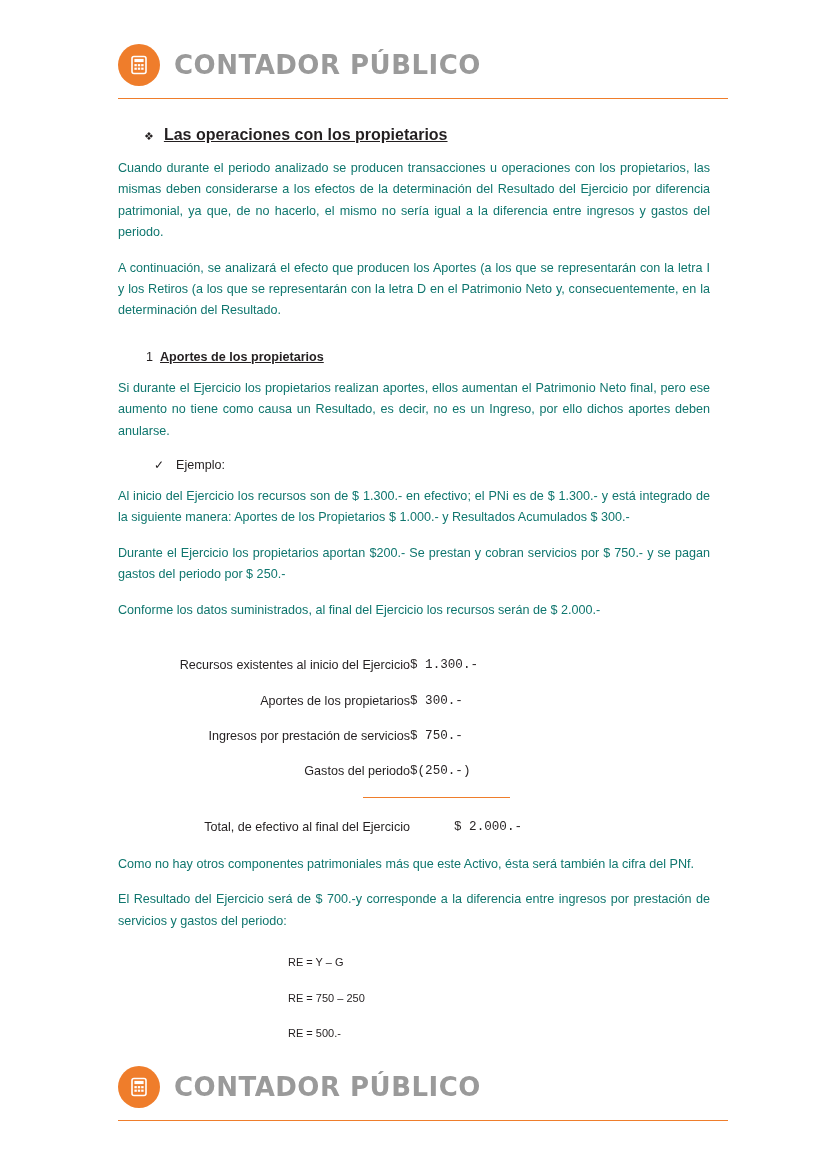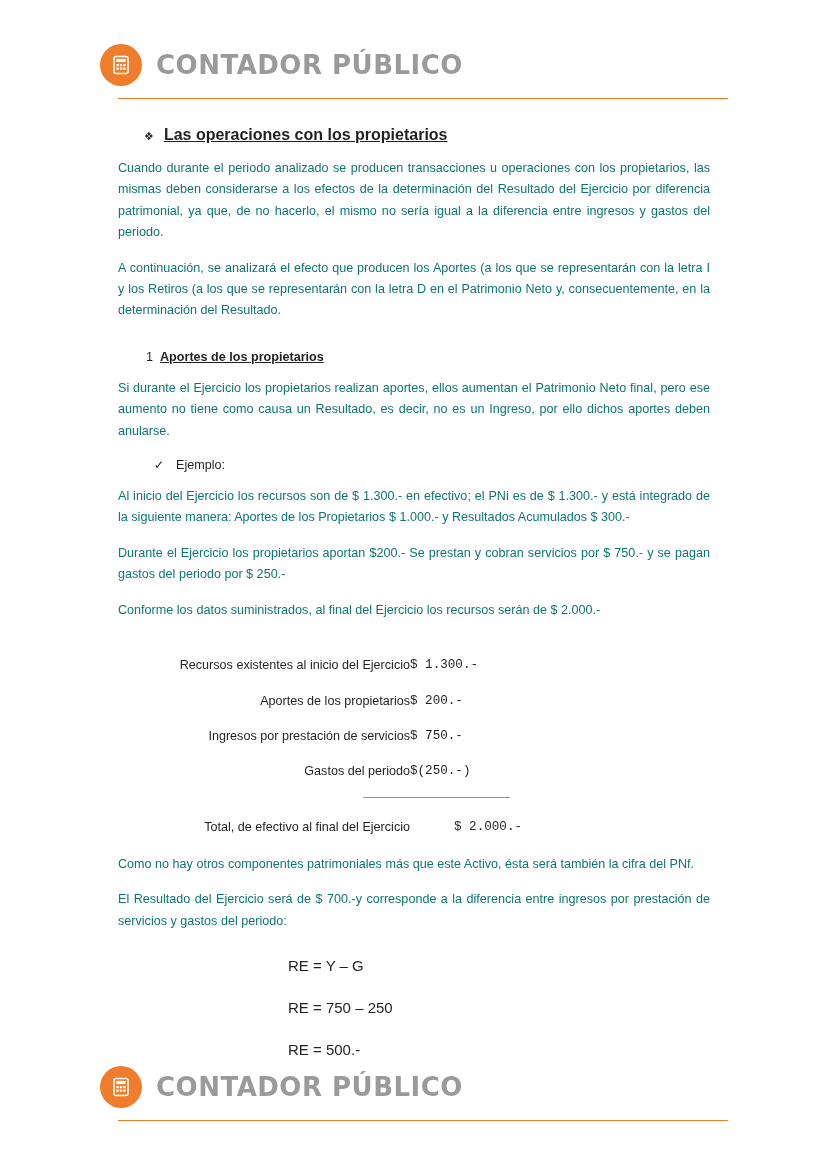--- a/index.html
+++ b/index.html
@@ -18,21 +18,21 @@
   .page {
     width: 828px;
     height: 1171px;
     position: relative;
     box-sizing: border-box;
   }
 
   
   .brandbar {
     position: absolute;
-    left: 100px;
+    left: 118px;
     width: 610px;
     display: flex;
     align-items: center;
     gap: 14px;
   }
   .brandbar.header { top: 44px; }
   .brandbar.footer { top: 1066px; }
 
   .brand-logo {
     width: 42px;
@@ -137,21 +137,21 @@
   .fig-total {
     display: flex;
     font-size: 12.6px;
     margin-bottom: 20px;
     gap: 44px;
   }
   .fig-total .fig-label { width: 292px; }
 
   
   .eq {
-    font-size: 15px;
+    font-size: 11px;
     margin: 8px 0 18px 170px;
     line-height: 1.6;
   }
   .eq.first { margin-top: 22px; }
 </style>
 </head>
 <body>
 
 <div class="page">
 
@@ -198,21 +198,21 @@
     <p>Durante el Ejercicio los propietarios aportan $200.- Se prestan y cobran servicios por $ 750.- y se pagan gastos del periodo por $ 250.-</p>
     <p>Conforme los datos suministrados, al final del Ejercicio los recursos serán de $ 2.000.-</p>
 
     <div class="figures">
       <div class="fig-row">
         <span class="fig-label">Recursos existentes al inicio del Ejercicio</span>
         <span class="fig-value">$ 1.300.-</span>
       </div>
       <div class="fig-row">
         <span class="fig-label">Aportes de los propietarios</span>
-        <span class="fig-value">$ 200.-</span>
+        <span class="fig-value">$ 300.-</span>
       </div>
       <div class="fig-row">
         <span class="fig-label">Ingresos por prestación de servicios</span>
         <span class="fig-value"> $ 750.-</span>
       </div>
       <div class="fig-row">
         <span class="fig-label">Gastos del periodo</span>
         <span class="fig-value">$(250.-)</span>
       </div>
 

